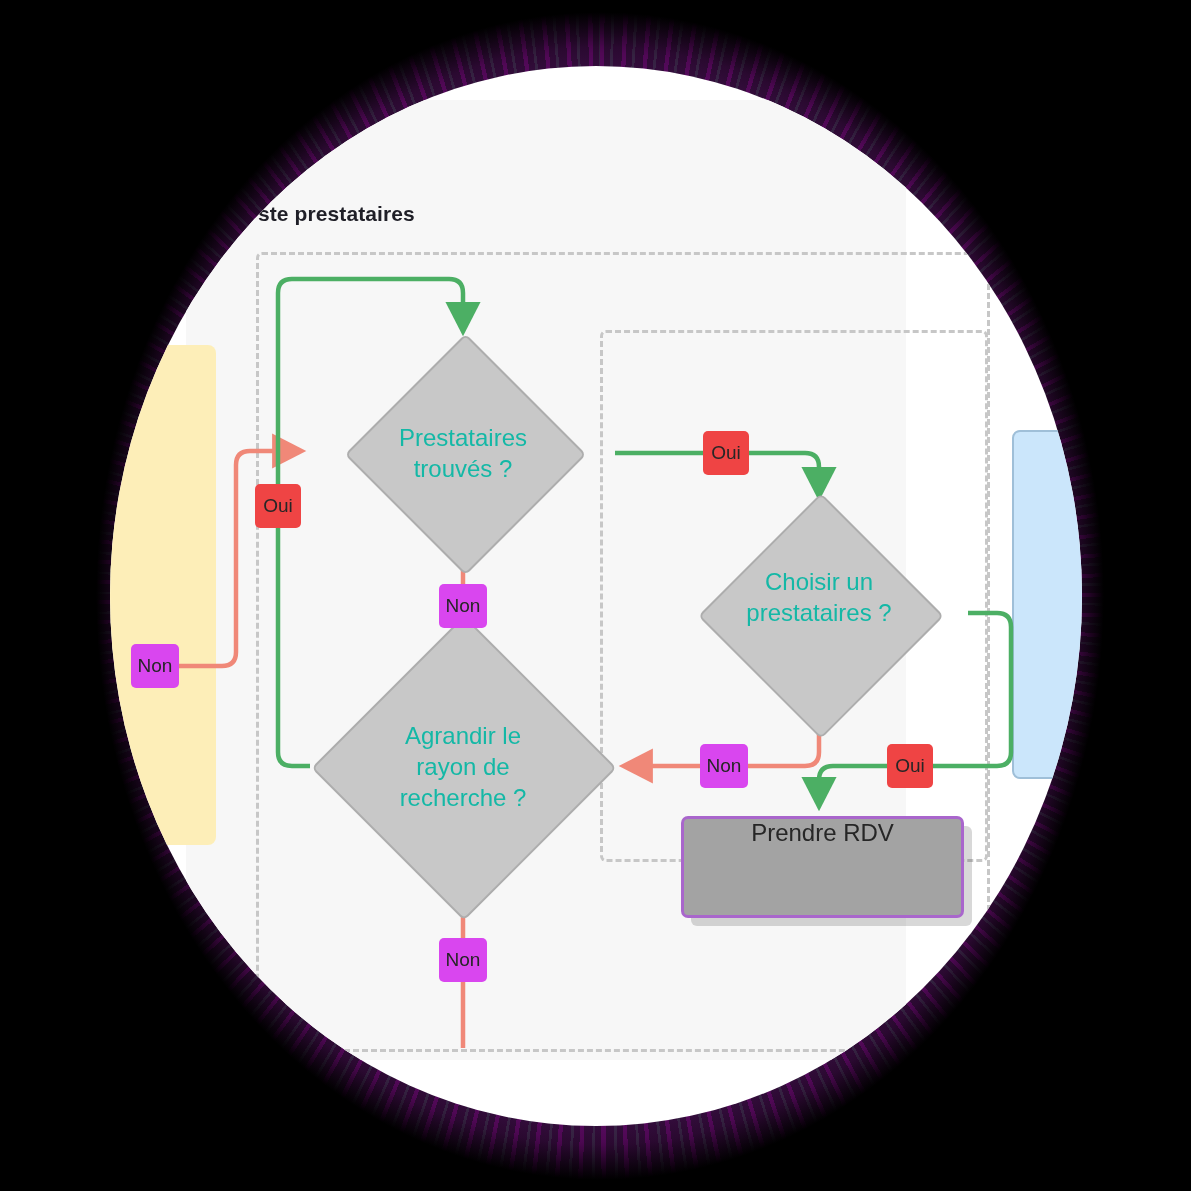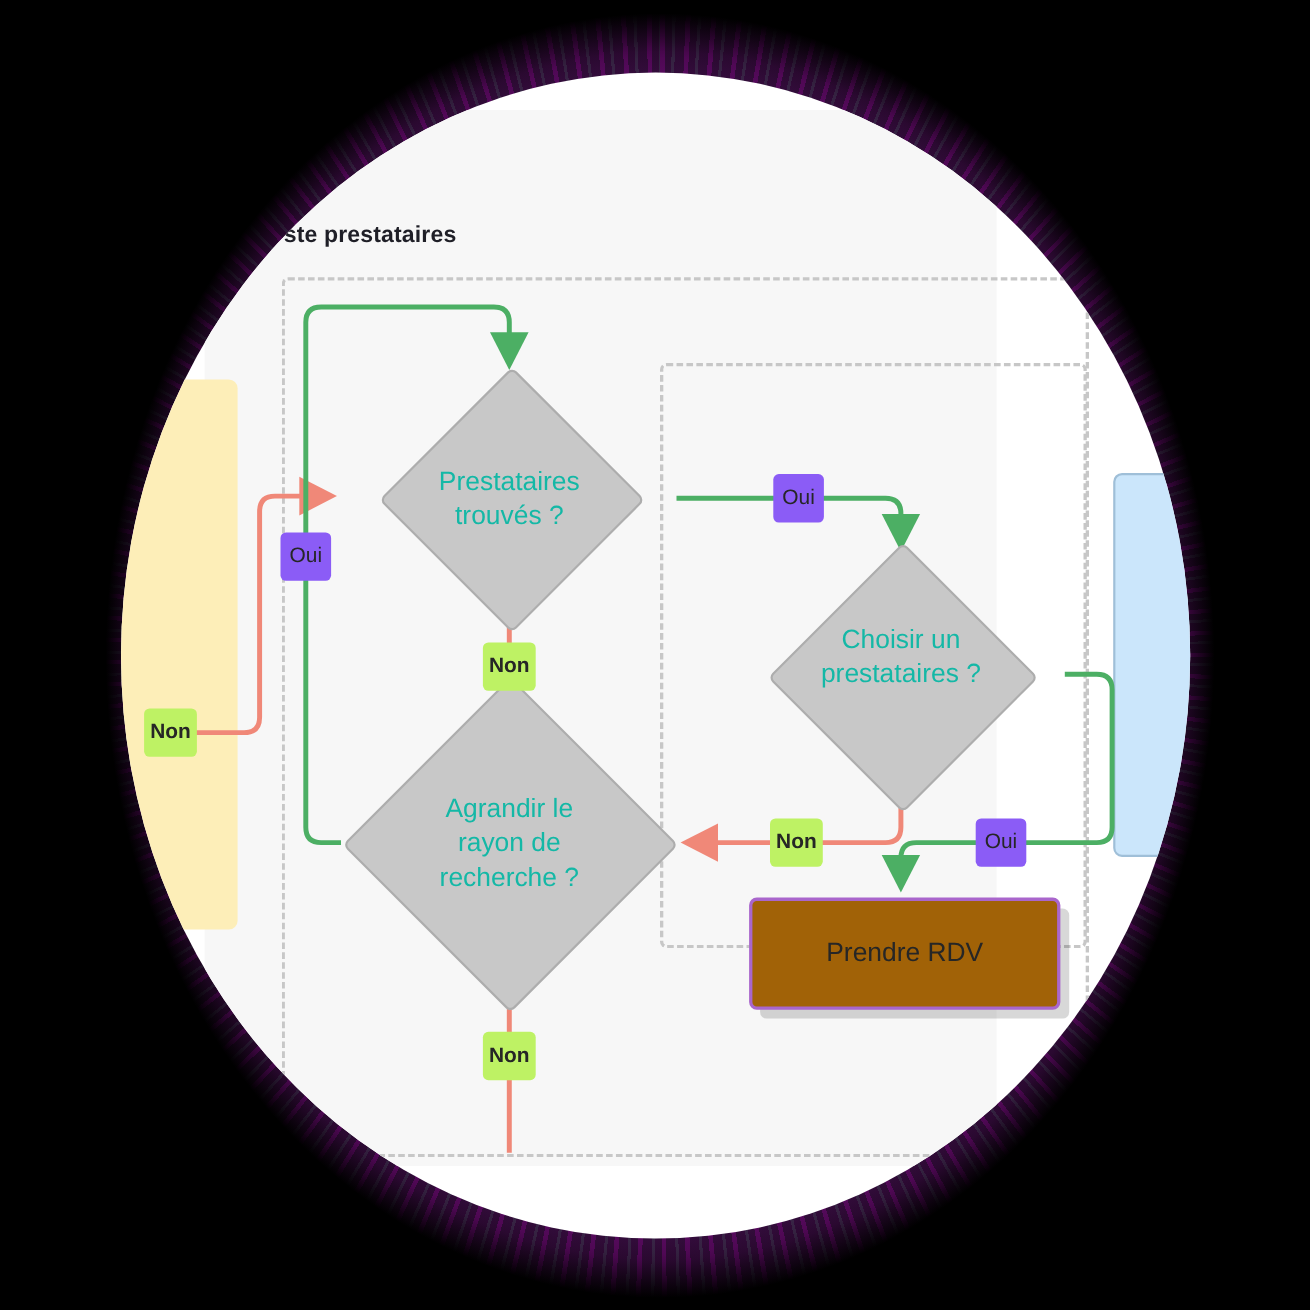--- a/index.html
+++ b/index.html
@@ -118,42 +118,41 @@
     align-items: center;
     justify-content: center;
     text-align: center;
     color: #14b8a6;
     font-size: 24px;
     line-height: 31px;
     pointer-events: none;
   }
   .rectnode {
     position: absolute;
-    background: #a16207;
+    background: #a3a3a3;
     border: 3px solid #a966cc;
     border-radius: 7px;
     display: flex;
-    align-items: center;
     justify-content: center;
     color: #262626;
     font-size: 24px;
     box-shadow: 9px 9px 0 -1px rgba(40,40,40,.18);
   }
   .edge-label {
     position: absolute;
     display: flex;
     align-items: center;
     justify-content: center;
     font-size: 19px;
     color: #262626;
     border-radius: 5px;
     padding: 0;
   }
-  .lbl-oui { background: #8b5cf6; }
-  .lbl-non { background: #bef264; font-weight: bold; }
+  .lbl-oui { background: #ef4444; }
+  .lbl-non { background: #d946ef; }
 
   
   .ghost-yellow {
     position: absolute;
     left: 96px; top: 345px;
     width: 120px; height: 500px;
     background: #fdeeb8;
     border-radius: 8px;
   }
   .ghost-blue {

